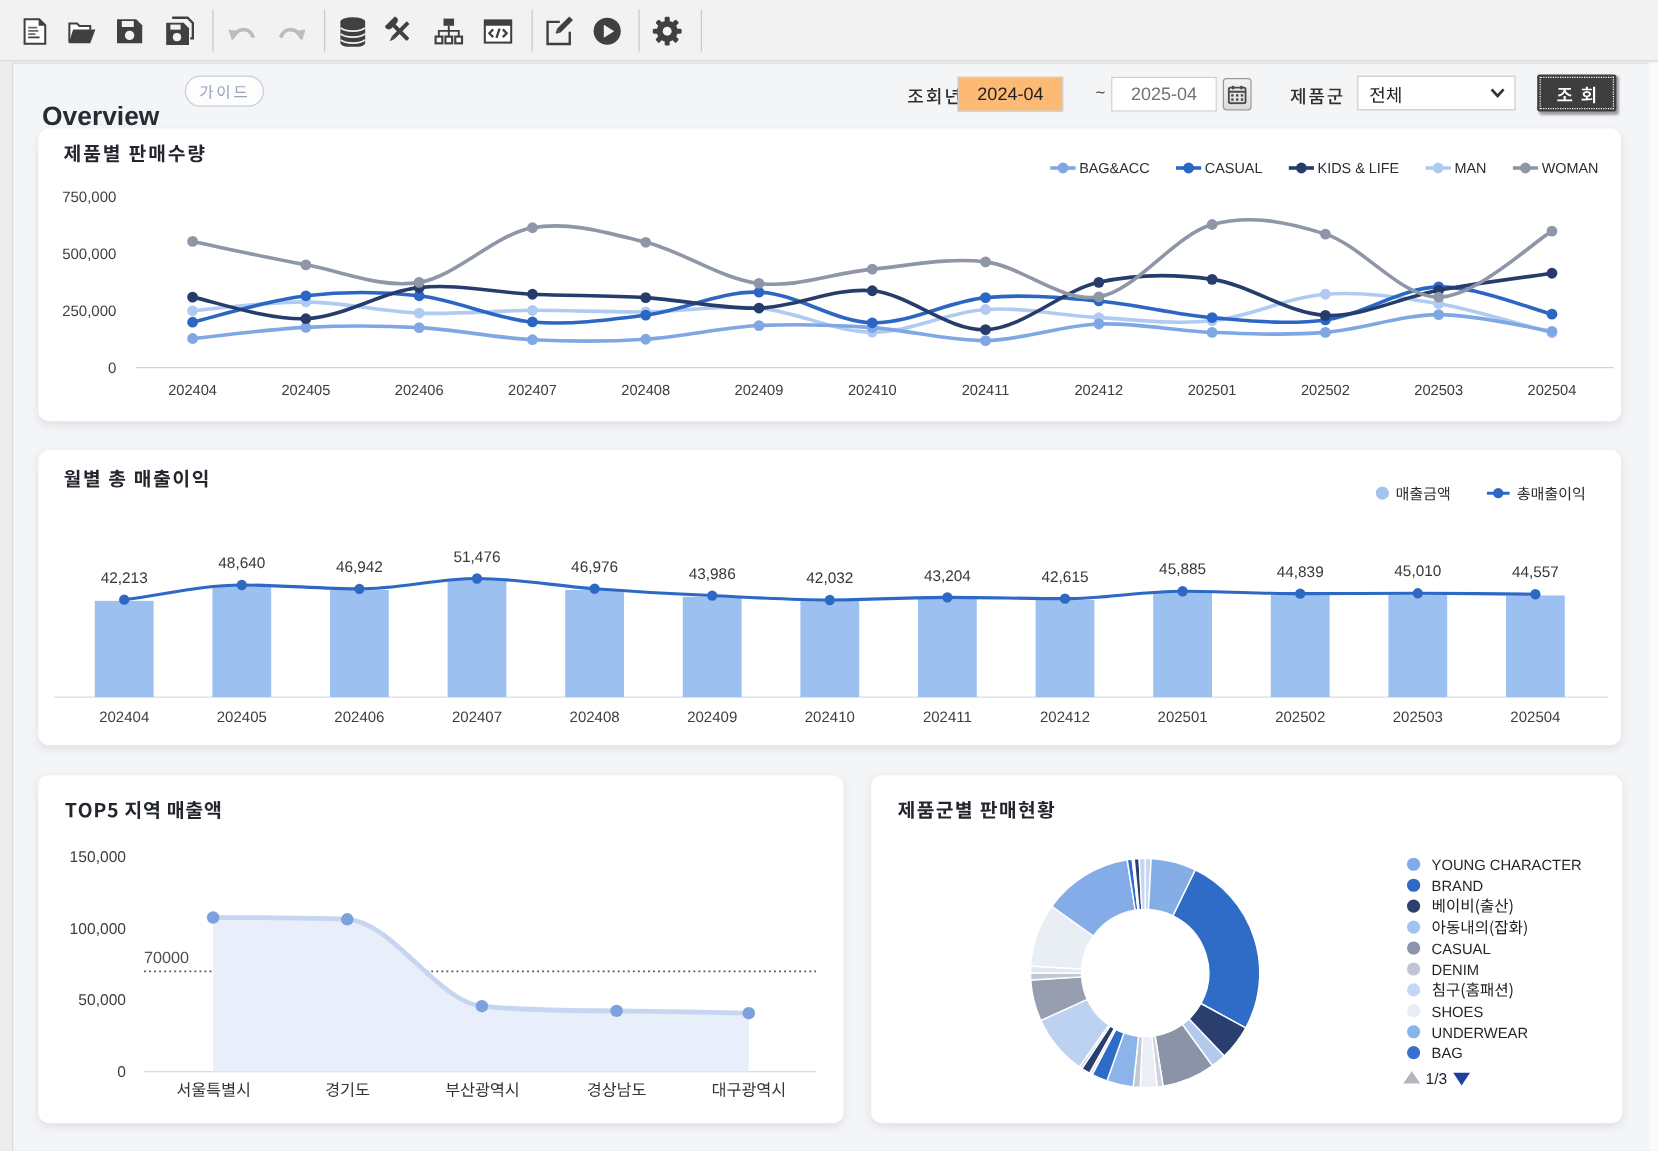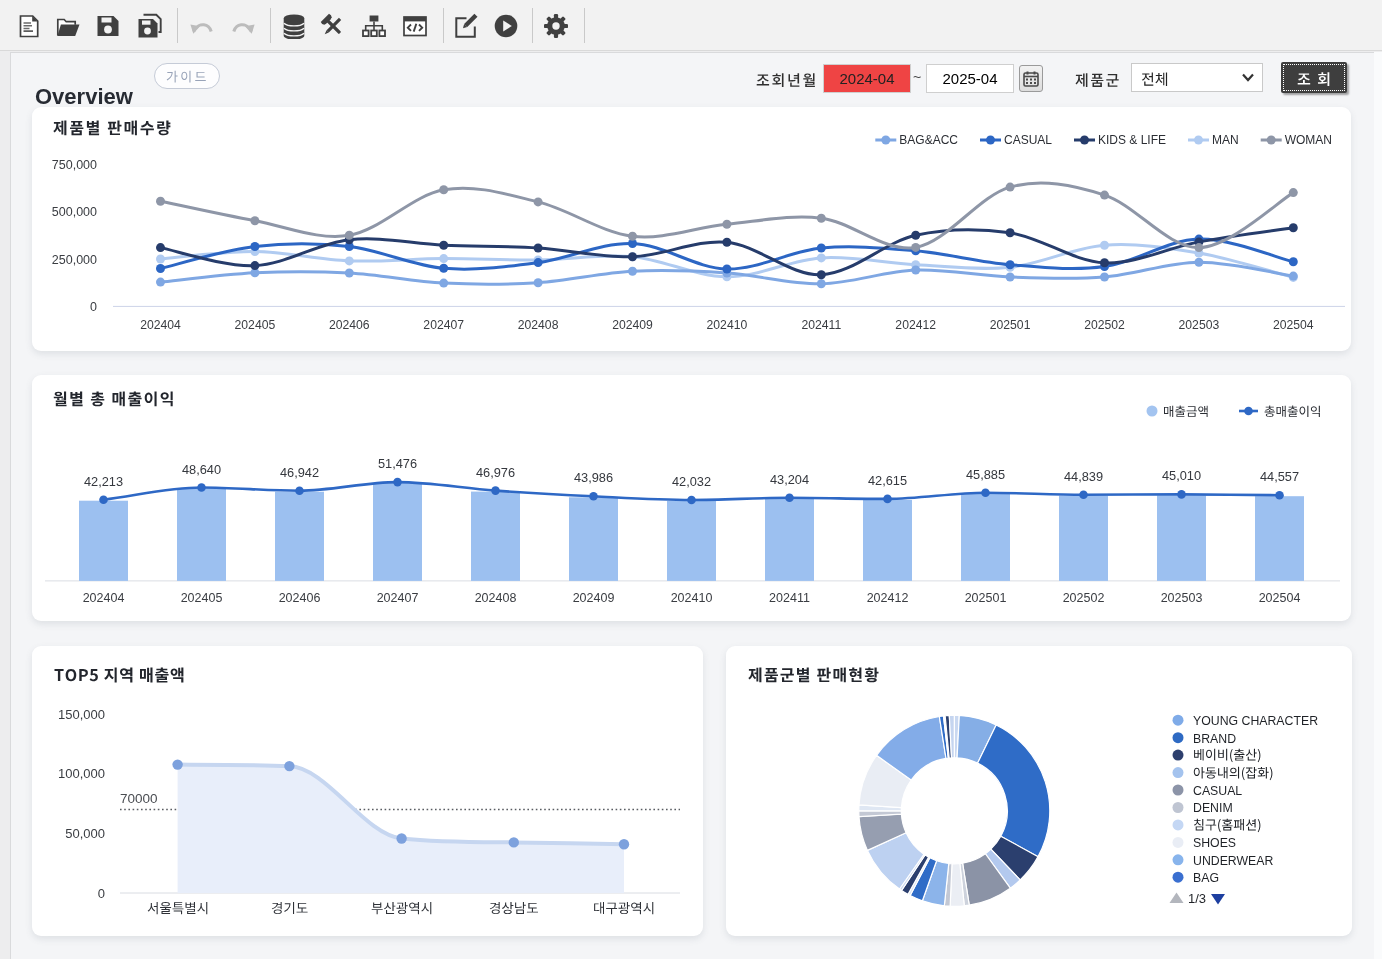--- a/index.html
+++ b/index.html
@@ -112,23 +112,23 @@
 <div class="panel"></div>
 <div style="position:absolute;right:0;top:52px;width:8px;height:907px;background:#fafbfc"></div>
 <div style="position:absolute;left:35px;top:84px;font-size:22px;font-weight:bold;color:#272b33;letter-spacing:0px">Overview</div>
 <div style="position:absolute;left:154px;top:63px;width:66px;height:26px;border:1px solid #c5cbd7;border-radius:13px;background:#fdfdfe"></div>
 <svg style="position:absolute;left:166px;top:66.9px;overflow:visible" width="45" height="20">
     <path transform="translate(0,14.6)" d="M8.6 -10.8H9.7V1.0H8.6ZM9.4 -6.0H11.6V-5.1H9.4ZM5.6 -9.5H6.7Q6.7 -7.8 6.1 -6.3Q5.6 -4.8 4.4 -3.5Q3.2 -2.2 1.3 -1.2L0.7 -2.1Q2.3 -2.9 3.4 -4.0Q4.5 -5.1 5.1 -6.4Q5.6 -7.8 5.6 -9.3ZM1.3 -9.5H6.2V-8.6H1.3Z M23.4 -10.8H24.5V1.0H23.4ZM18.3 -9.8Q19.2 -9.8 19.9 -9.3Q20.5 -8.8 20.9 -7.9Q21.3 -7.0 21.3 -5.7Q21.3 -4.5 20.9 -3.6Q20.5 -2.6 19.9 -2.1Q19.2 -1.6 18.3 -1.6Q17.5 -1.6 16.8 -2.1Q16.1 -2.6 15.7 -3.6Q15.3 -4.5 15.3 -5.7Q15.3 -7.0 15.7 -7.9Q16.1 -8.8 16.8 -9.3Q17.5 -9.8 18.3 -9.8ZM18.3 -8.9Q17.7 -8.9 17.3 -8.5Q16.9 -8.1 16.6 -7.4Q16.4 -6.7 16.4 -5.7Q16.4 -4.8 16.6 -4.1Q16.9 -3.4 17.3 -3.0Q17.7 -2.6 18.3 -2.6Q18.9 -2.6 19.3 -3.0Q19.8 -3.4 20.0 -4.1Q20.3 -4.8 20.3 -5.7Q20.3 -6.7 20.0 -7.4Q19.8 -8.1 19.3 -8.5Q18.9 -8.9 18.3 -8.9Z M30.5 -5.1H38.6V-4.2H30.5ZM29.2 -1.5H39.8V-0.6H29.2ZM30.5 -9.7H38.5V-8.8H31.6V-4.7H30.5Z" fill="#98a3b8"></path>
   </svg>
 <svg style="position:absolute;left:755.5px;top:68.7px;overflow:visible" width="64" height="23">
     <path transform="translate(0,16.8)" d="M0.7 -1.7H13.1V-0.4H0.7ZM6.1 -4.9H7.7V-1.3H6.1ZM6.1 -10.7H7.4V-10.0Q7.4 -9.2 7.1 -8.4Q6.8 -7.6 6.3 -7.0Q5.8 -6.3 5.1 -5.8Q4.4 -5.3 3.6 -4.9Q2.8 -4.6 1.9 -4.4L1.2 -5.6Q2.0 -5.8 2.8 -6.1Q3.5 -6.4 4.1 -6.8Q4.7 -7.2 5.1 -7.7Q5.6 -8.2 5.8 -8.8Q6.1 -9.4 6.1 -10.0ZM6.4 -10.7H7.7V-10.0Q7.7 -9.4 8.0 -8.8Q8.2 -8.3 8.6 -7.7Q9.1 -7.2 9.7 -6.8Q10.3 -6.4 11.0 -6.1Q11.8 -5.8 12.6 -5.7L12.0 -4.4Q11.0 -4.6 10.2 -5.0Q9.4 -5.3 8.7 -5.8Q8.0 -6.4 7.5 -7.0Q6.9 -7.6 6.7 -8.4Q6.4 -9.2 6.4 -10.0ZM1.7 -11.3H12.1V-10.0H1.7Z M19.9 -4.2H21.5V-2.0H19.9ZM25.9 -12.5H27.5V1.2H25.9ZM16.5 -1.2 16.3 -2.5Q17.5 -2.5 19.0 -2.5Q20.5 -2.6 22.1 -2.7Q23.7 -2.7 25.1 -2.9L25.2 -1.8Q23.7 -1.5 22.2 -1.4Q20.6 -1.3 19.2 -1.3Q17.7 -1.2 16.5 -1.2ZM16.5 -10.9H24.8V-9.6H16.5ZM20.7 -8.9Q21.7 -8.9 22.4 -8.6Q23.2 -8.3 23.6 -7.7Q24.0 -7.2 24.0 -6.4Q24.0 -5.6 23.6 -5.1Q23.2 -4.5 22.4 -4.2Q21.7 -3.8 20.7 -3.8Q19.7 -3.8 18.9 -4.2Q18.2 -4.5 17.8 -5.1Q17.3 -5.6 17.3 -6.4Q17.3 -7.2 17.8 -7.7Q18.2 -8.3 18.9 -8.6Q19.7 -8.9 20.7 -8.9ZM20.7 -7.7Q19.9 -7.7 19.4 -7.4Q18.8 -7.0 18.8 -6.4Q18.8 -5.8 19.4 -5.4Q19.9 -5.0 20.7 -5.0Q21.5 -5.0 22.0 -5.4Q22.5 -5.8 22.5 -6.4Q22.5 -7.0 22.0 -7.4Q21.5 -7.7 20.7 -7.7ZM19.9 -12.4H21.5V-10.2H19.9Z M41.5 -12.5H43.1V-2.3H41.5ZM37.8 -10.8H42.0V-9.6H37.8ZM34.2 -0.3H43.4V1.0H34.2ZM34.2 -3.2H35.7V0.3H34.2ZM32.5 -11.5H34.0V-5.1H32.5ZM32.5 -5.6H33.5Q35.0 -5.6 36.4 -5.7Q37.8 -5.8 39.3 -6.0L39.5 -4.7Q37.9 -4.4 36.5 -4.4Q35.0 -4.3 33.5 -4.3H32.5ZM37.8 -8.2H42.0V-7.0H37.8Z M50.7 -6.9H52.3V-4.4H50.7ZM57.0 -12.5H58.5V-4.5H57.0ZM47.3 -6.3 47.2 -7.5Q48.5 -7.5 50.0 -7.5Q51.5 -7.5 53.0 -7.6Q54.6 -7.6 56.0 -7.8L56.1 -6.8Q54.6 -6.6 53.1 -6.5Q51.6 -6.4 50.1 -6.4Q48.6 -6.3 47.3 -6.3ZM49.2 -4.0H58.5V-1.0H50.8V0.4H49.2V-2.0H57.0V-2.9H49.2ZM49.2 0.0H58.9V1.1H49.2ZM54.4 -6.0H57.5V-5.0H54.4ZM51.6 -12.2Q52.6 -12.2 53.3 -12.0Q54.1 -11.7 54.5 -11.3Q55.0 -10.8 55.0 -10.2Q55.0 -9.6 54.5 -9.1Q54.1 -8.6 53.3 -8.4Q52.6 -8.1 51.6 -8.1Q50.5 -8.1 49.8 -8.4Q49.0 -8.6 48.6 -9.1Q48.2 -9.6 48.2 -10.2Q48.2 -10.8 48.6 -11.3Q49.0 -11.7 49.8 -12.0Q50.5 -12.2 51.6 -12.2ZM51.6 -11.2Q50.7 -11.2 50.2 -10.9Q49.6 -10.7 49.6 -10.2Q49.6 -9.7 50.2 -9.4Q50.7 -9.2 51.6 -9.2Q52.4 -9.2 53.0 -9.4Q53.5 -9.7 53.5 -10.2Q53.5 -10.7 53.0 -10.9Q52.4 -11.2 51.6 -11.2Z" fill="#2f2f2f"></path>
   </svg>
-<div style="position:absolute;left:823px;top:64px;width:88px;height:29px;border:1px solid #cfcfcf;background:#ef4444;font-size:15px;color:#222;text-align:center;line-height:27px">2024-04</div>
+<div style="position:absolute;left:798px;top:64px;width:88px;height:29px;border:1px solid #cfcfcf;background:#fdba74;font-size:15px;color:#222;text-align:center;line-height:27px">2024-04</div>
 <div style="position:absolute;left:913px;top:69px;font-size:14px;color:#444">~</div>
-<div style="position:absolute;left:926px;top:64px;width:88px;height:29px;border:1px solid #cfcfcf;background:#fff;font-size:15px;color:#000000;text-align:center;line-height:27px">2025-04</div>
+<div style="position:absolute;left:926px;top:64px;width:88px;height:29px;border:1px solid #cfcfcf;background:#fff;font-size:15px;color:#737373;text-align:center;line-height:27px">2025-04</div>
 <div style="position:absolute;left:1019px;top:65px;width:24px;height:27px;border:1px solid #9a9a9a;border-radius:3px;background:linear-gradient(#f2f2f2,#dcdcdc)">
 <svg width="16" height="16" style="position:absolute;left:3px;top:5px" viewBox="0 0 16 16">
       <rect x="1" y="2" width="14" height="13" rx="1.5" fill="none" stroke="#4a4a4a" stroke-width="1.6"></rect>
       <path stroke="#4a4a4a" stroke-width="1.6" d="M1 5.5h14"></path>
       <rect x="3.5" y="0.5" width="2" height="3" fill="#4a4a4a"></rect>
       <rect x="10.5" y="0.5" width="2" height="3" fill="#4a4a4a"></rect>
       <g fill="#4a4a4a">
         <rect x="3" y="7.5" width="2" height="2"></rect>
         <rect x="7" y="7.5" width="2" height="2"></rect>
         <rect x="11" y="7.5" width="2" height="2"></rect>

